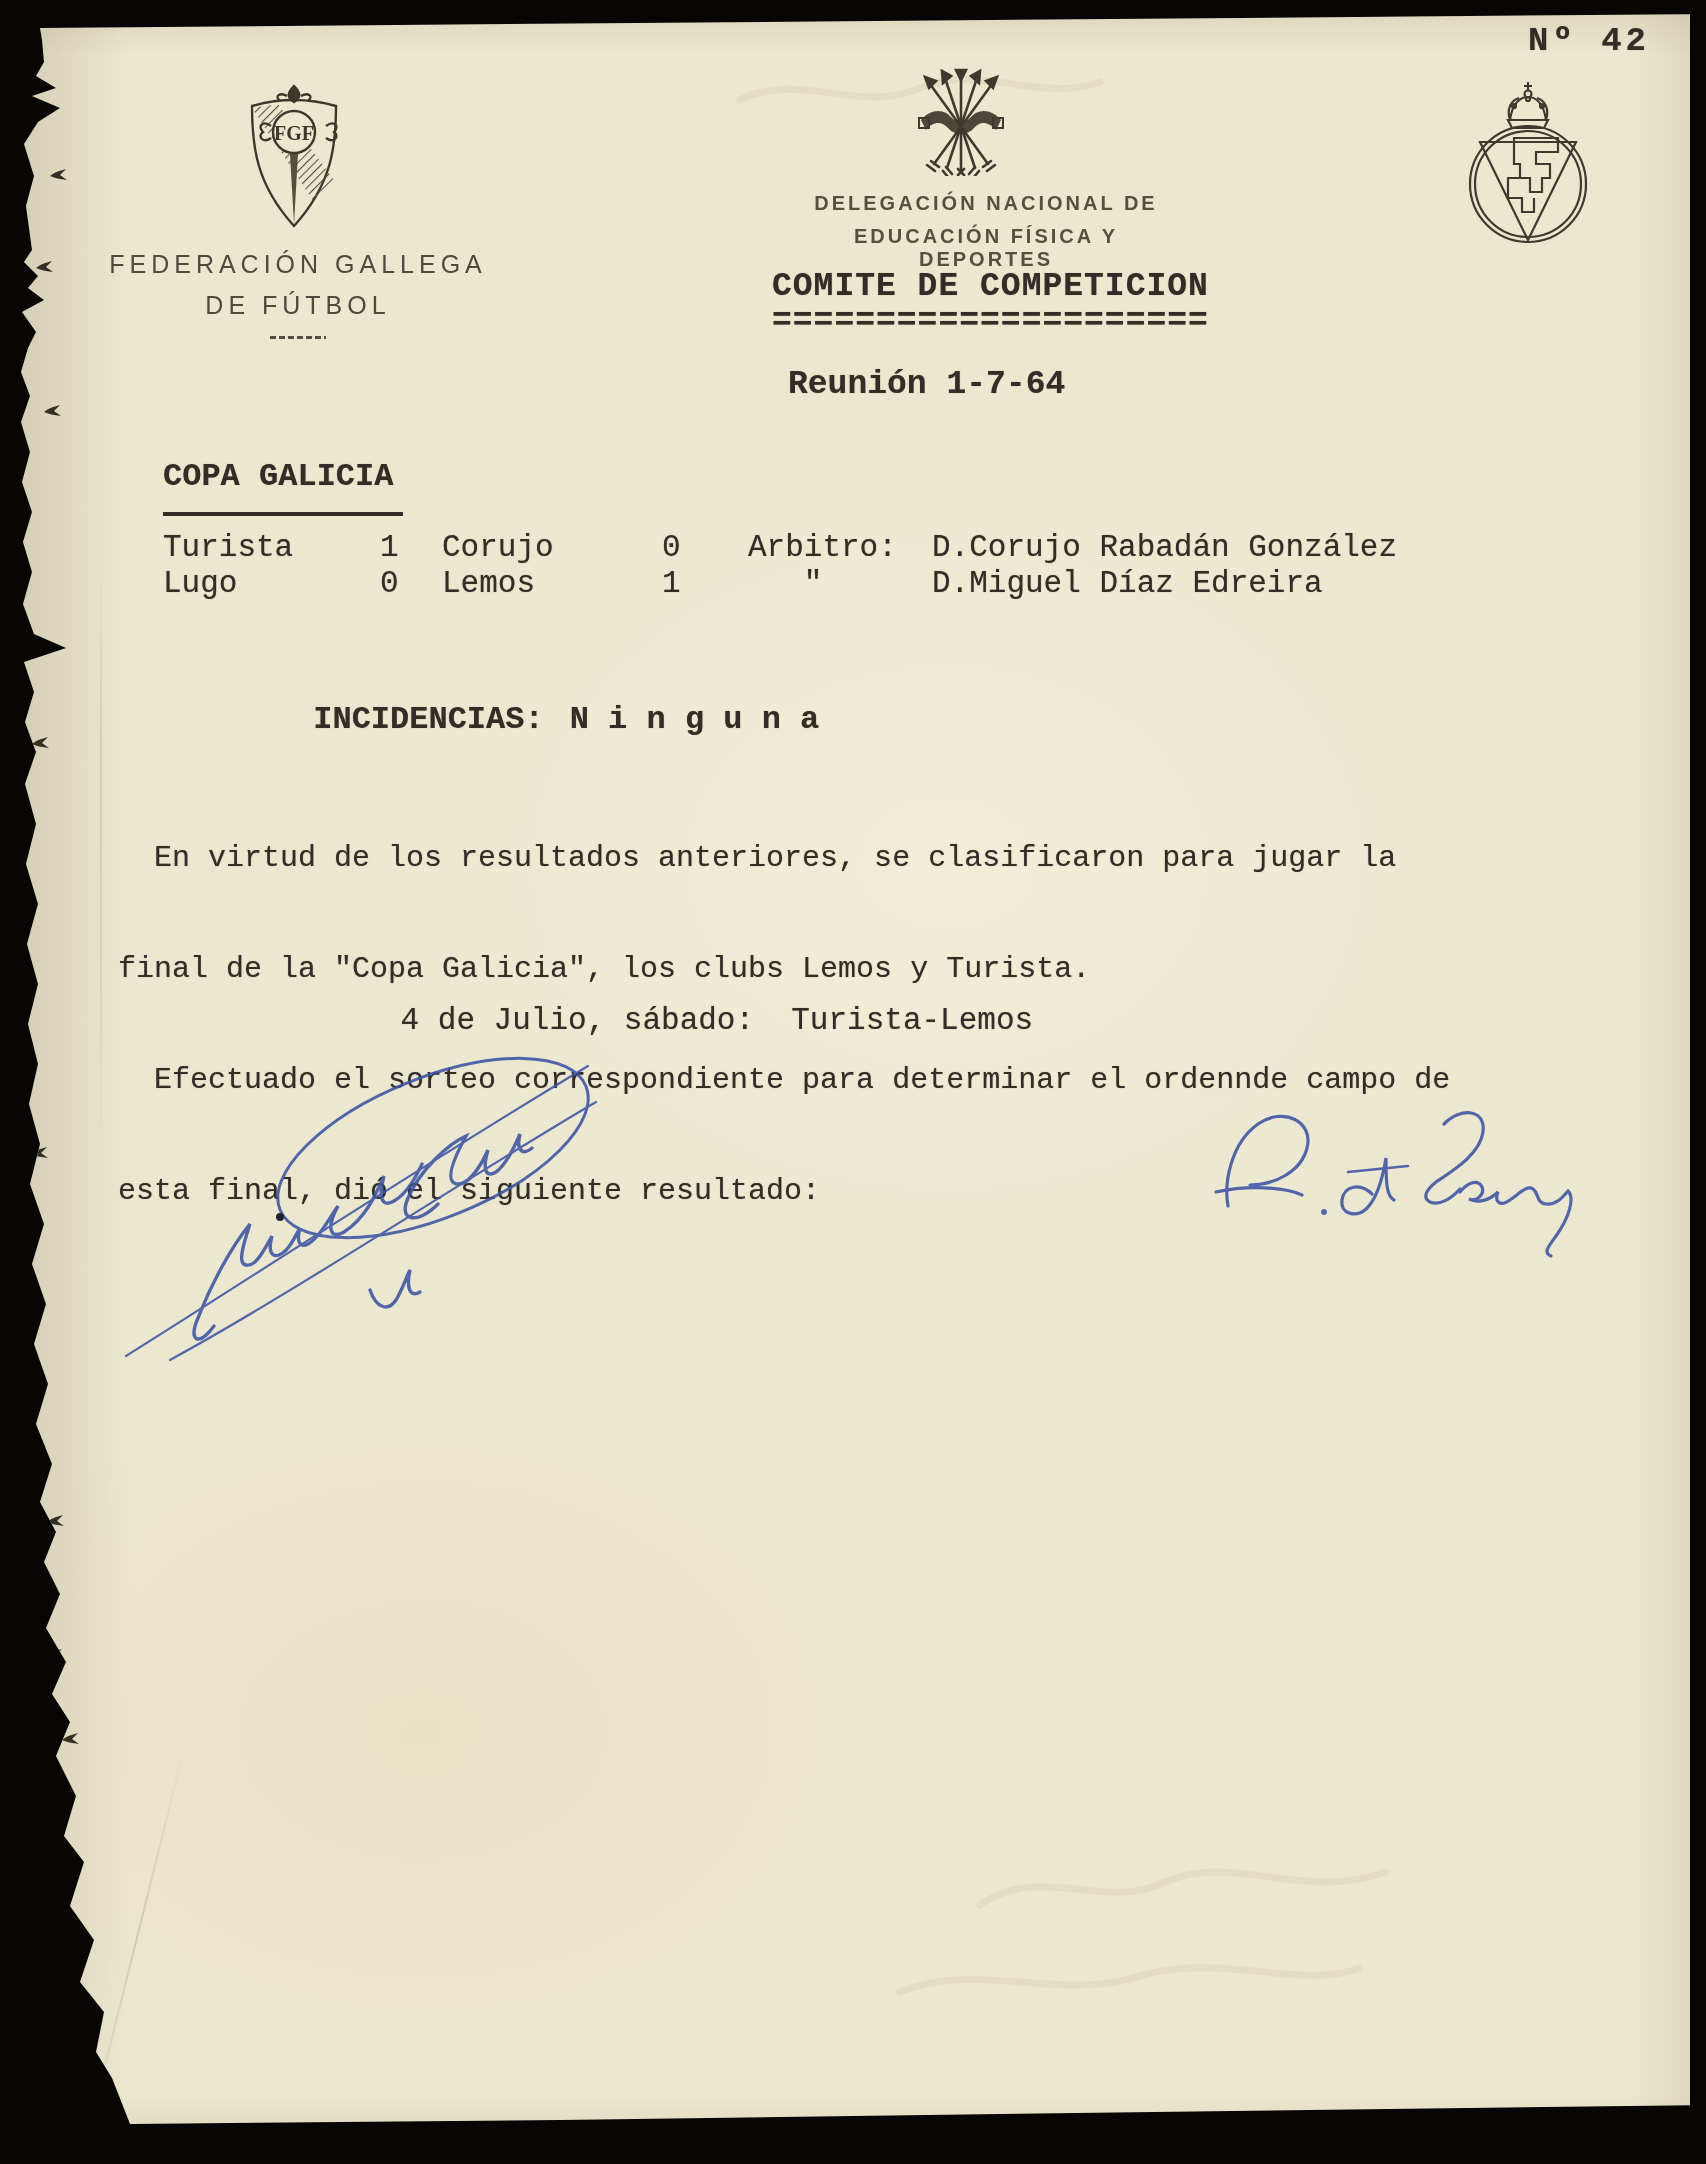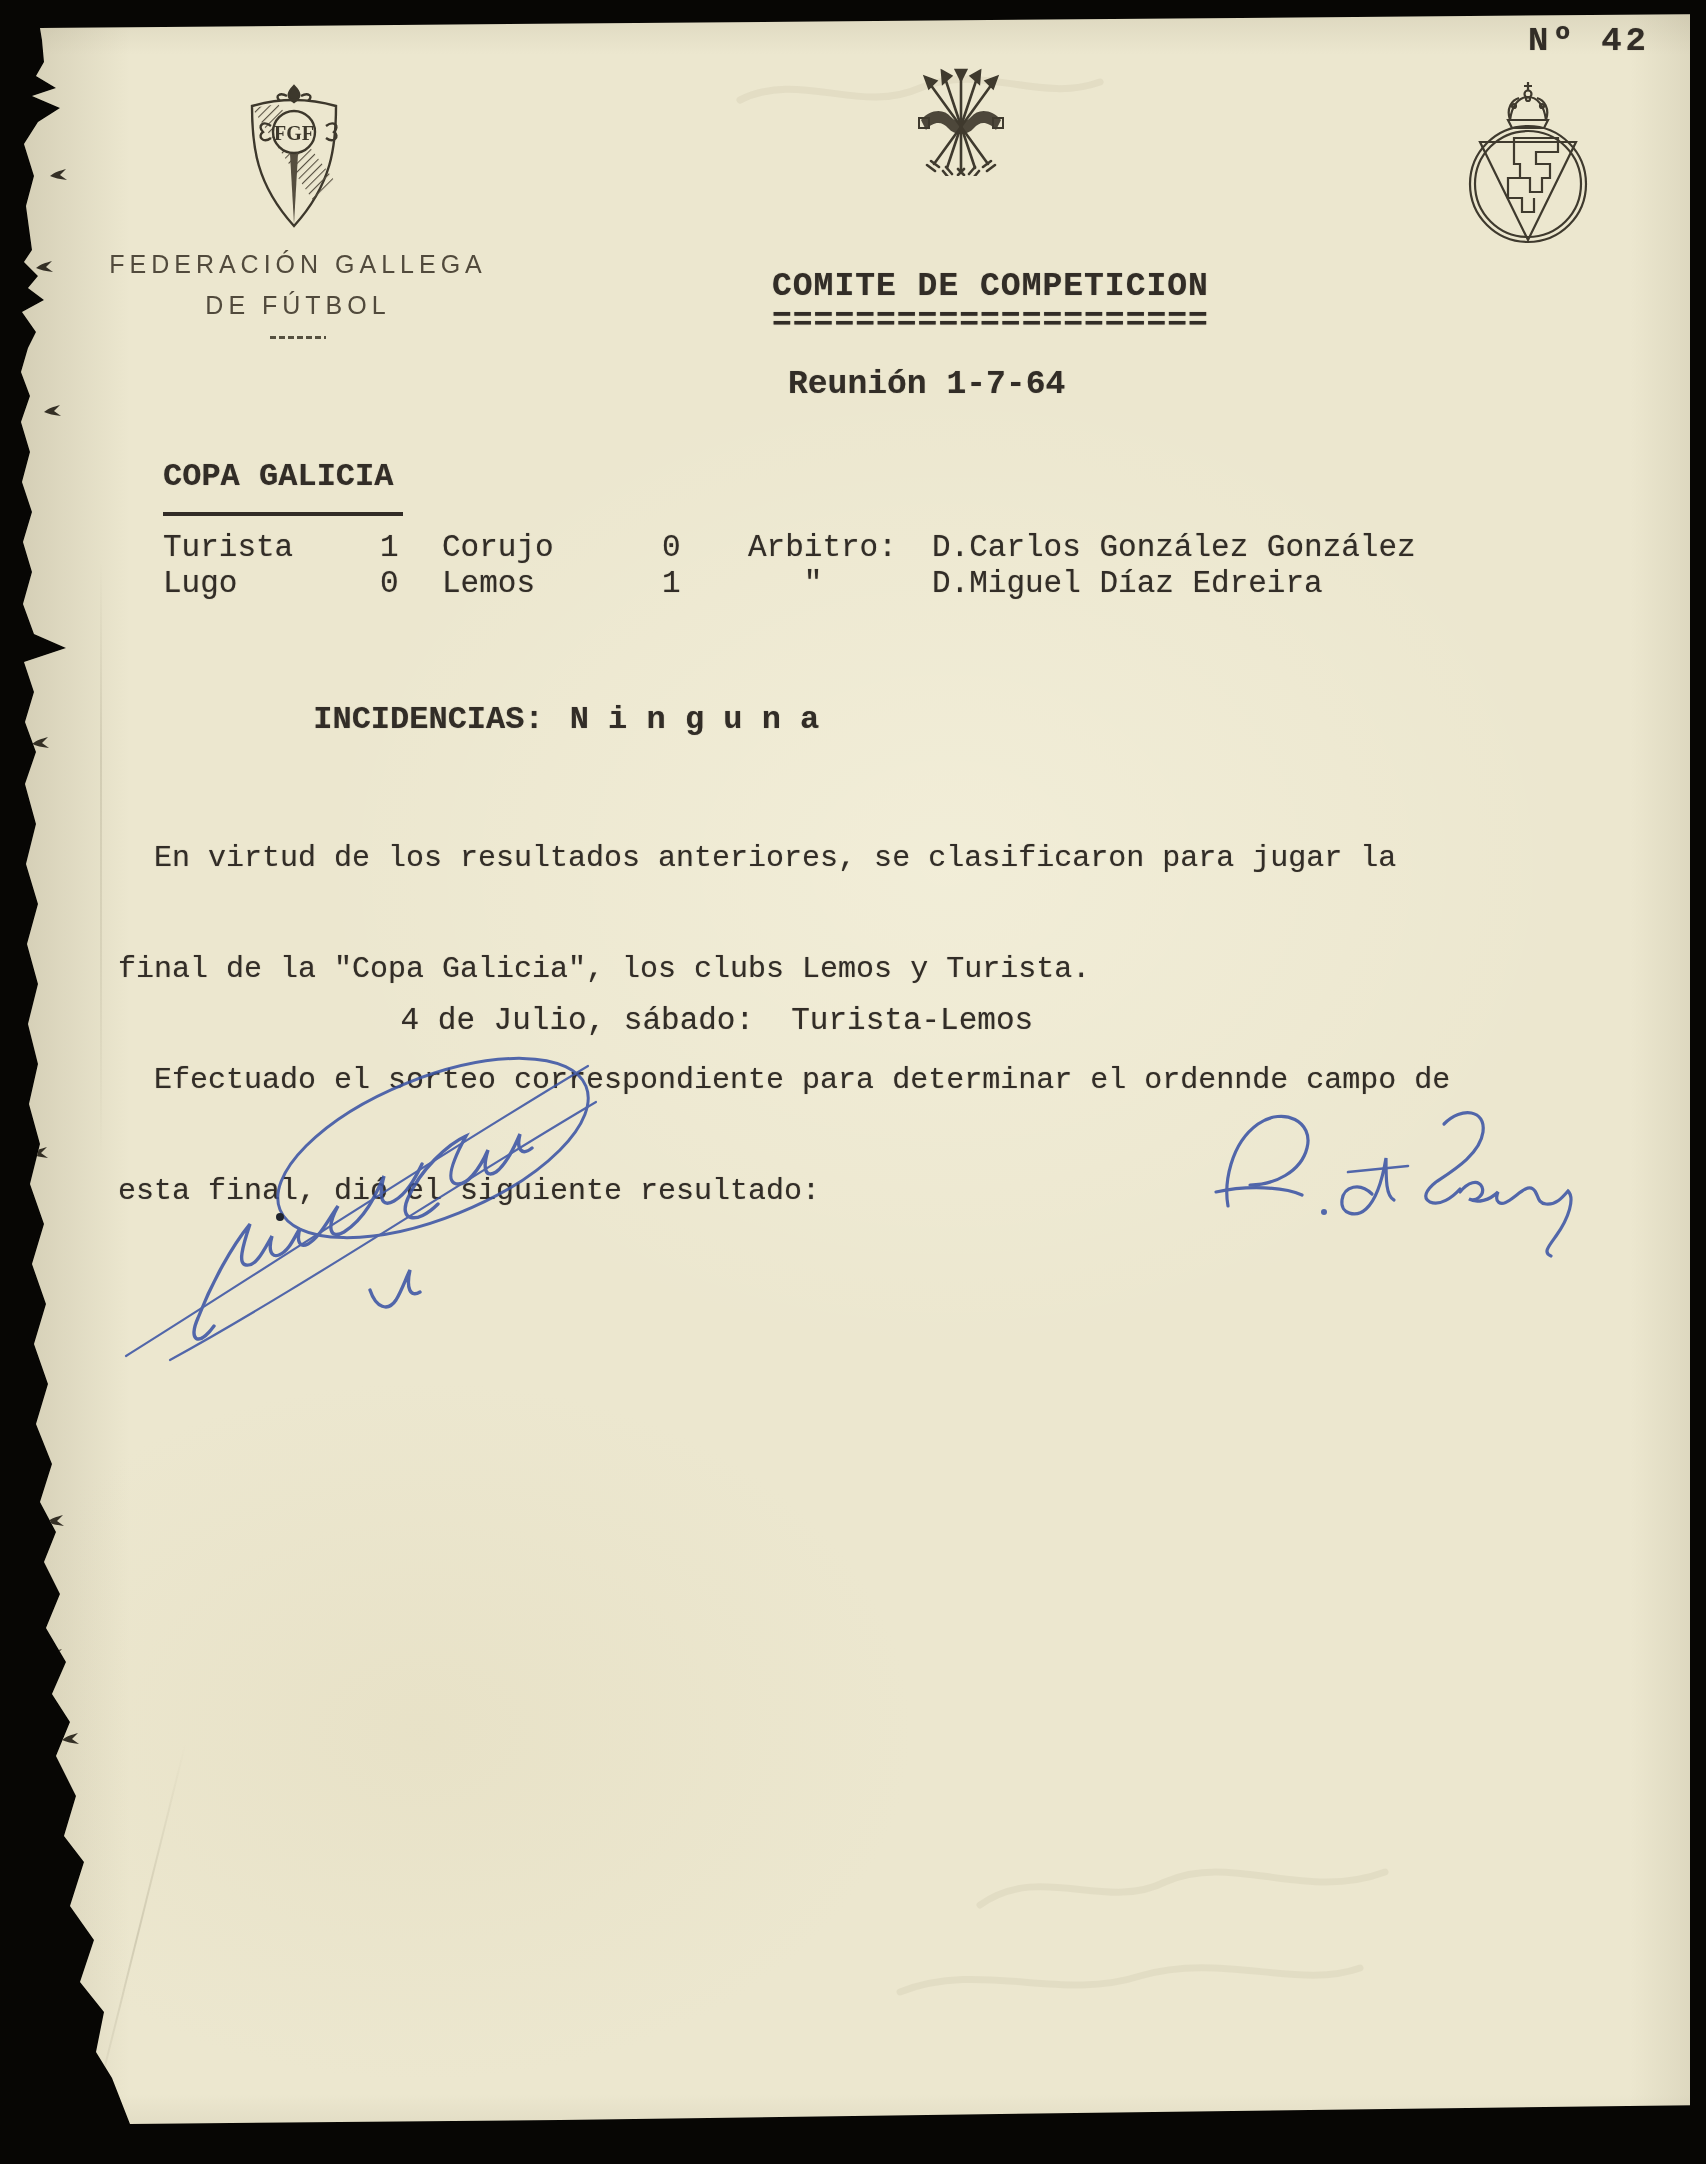--- a/index.html
+++ b/index.html
@@ -150,20 +150,24 @@
           <polygon points="62,3 53,8 61,15"></polygon>
         <line x1="74" y1="16" x2="16" y2="96"></line>
           <polygon points="79,9 68,13 75,20"></polygon>
         <path d="M13 93 l8 6 M9 97 l8 6 M28 99 l6 7 M25 103 l5 6 M57 99 l-6 7 M61 103 l-5 6 M73 93 l-8 6 M77 97 l-8 6 M40 101 l6 6 M46 101 l-6 6"></path>
       </g>
       <path d="M3 52 C12 41 26 40 33 49 C38 55 48 55 53 49 C60 40 74 41 83 52 L78 62 C69 52 61 54 56 60 C49 68 37 68 30 60 C25 54 16 52 8 62 Z" fill="#3f3a2e" opacity=".92"></path>
       <rect x="1" y="50" width="10" height="10" fill="none" stroke="#3f3a2e" stroke-width="2"></rect>
       <rect x="75" y="50" width="10" height="10" fill="none" stroke="#3f3a2e" stroke-width="2"></rect>
     </svg>
 
+    <div class="abs deleg-block">
+      <div class="print deleg-l1">DELEGACIÓN NACIONAL DE</div>
+      <div class="print deleg-l2">EDUCACIÓN FÍSICA Y DEPORTES</div>
+    </div>
     <div class="abs tw tw-b comite">COMITE DE COMPETICION</div>
     <div class="abs tw tw-b comite-underline">=====================</div>
     <div class="abs tw tw-b reunion">Reunión 1-7-64</div>
 
     <svg class="abs" style="left:1462px;top:80px" width="132" height="168" viewBox="0 0 132 168">
       <g stroke="#3f3a2e" stroke-width="2.2" fill="none">
         <line x1="66" y1="2" x2="66" y2="10"></line>
           <line x1="62" y1="6" x2="70" y2="6"></line>
         <circle cx="66" cy="14" r="3.5"></circle>
         <path d="M48 40 C50 25 57 17 66 17 C75 17 82 25 84 40"></path>
@@ -181,21 +185,21 @@
     </svg>
 
     <div class="abs tw tw-b copa">COPA GALICIA</div>
 
     <div class="abs tw results">
       <span>Turista</span>
       <span>1</span>
       <span>Corujo</span>
       <span>0</span>
       <span>Arbitro:</span>
-      <span>D.Carlos González González</span>
+      <span>D.Corujo Rabadán González</span>
       <span>Lugo</span>
       <span>0</span>
       <span>Lemos</span>
       <span>1</span>
       <span>   "</span>
       <span>D.Miguel Díaz Edreira</span>
     </div>
 
     <div class="abs tw tw-b incid">
       <span>INCIDENCIAS:</span><span class="val">N i n g u n a</span>

